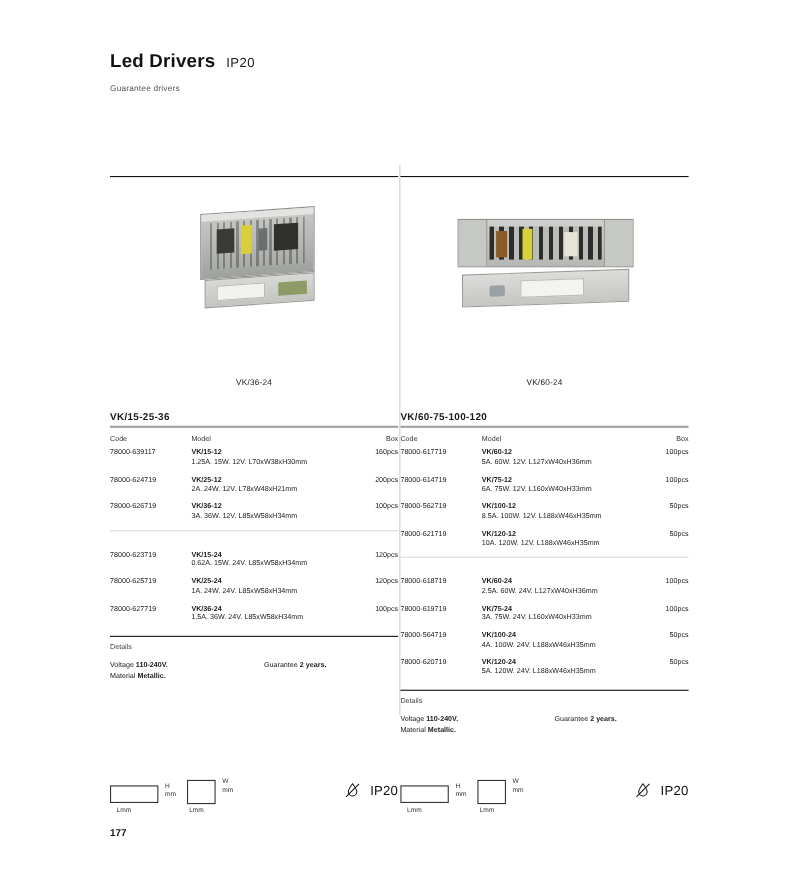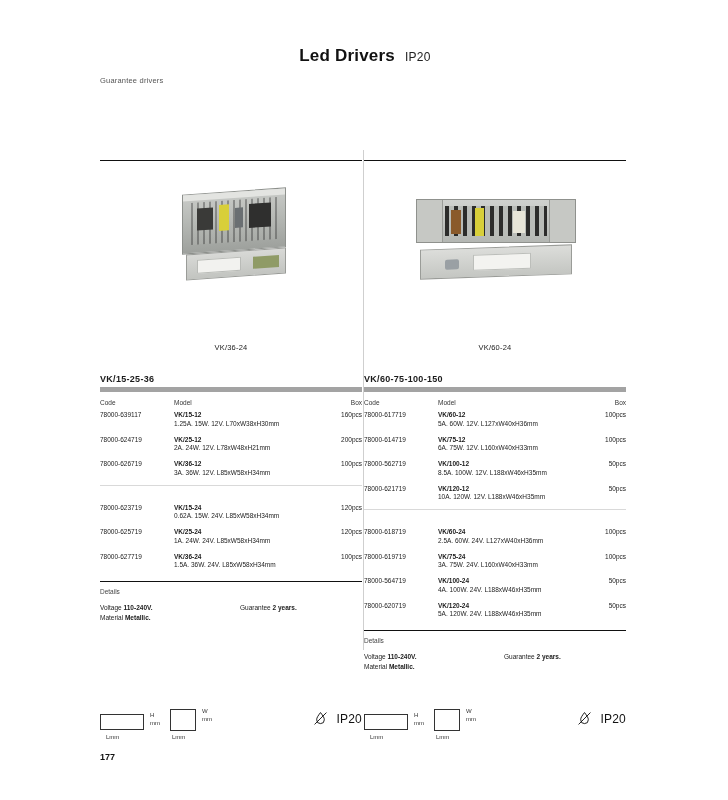--- a/index.html
+++ b/index.html
@@ -17,21 +17,21 @@
     left: 0; top: 0;
     width: 728px; height: 800px;
   }
 
   
   .header {
     position: absolute;
     left: 100px; top: 46px;
     width: 530px;
   }
-  .title-row { display: flex; align-items: baseline; gap: 10px; justify-content: center; }
+  .title-row { display: flex; align-items: baseline; gap: 10px; }
   .title {
     font-size: 17px;
     font-weight: bold;
     letter-spacing: 0.2px;
     color: #111;
   }
   .title-sub {
     font-size: 12px;
     color: #222;
     letter-spacing: 0.3px;
@@ -149,21 +149,21 @@
     background:#f3f3f0; border:1px solid #bcbeba;
   }
   .psu-b2 .knob { position:absolute; left:24px; top:10px; width:14px; height:10px; background:#9aa0a4; border-radius:2px;}
 
   
   .family {
     margin-top: 22px;
     font-size: 9px;
     font-weight: bold;
     letter-spacing: 0.3px;
-    border-bottom: 5px solid #a3a3a3;
+    border-bottom: 2px solid #a3a3a3;
     padding-bottom: 3px;
     display: inline-block;
     min-width: 100%;
   }
 
   
   table.specs {
     width: 100%;
     border-collapse: collapse;
     margin-top: 7px;
@@ -393,21 +393,21 @@
         <div class="endL"></div>
         <div class="endR"></div>
       </div>
       <div class="psu-b2">
         <div class="knob"></div>
         <div class="label"></div>
       </div>
     </div>
     <div class="caption">VK/60-24</div>
 
-    <div class="family">VK/60-75-100-150</div>
+    <div class="family">VK/60-75-100-120</div>
 
     <table class="specs">
       <thead>
         <tr>
           <th>Code</th>
           <th>Model</th>
           <th class="box-col">Box</th>
         </tr>
       </thead>
       <tbody>

